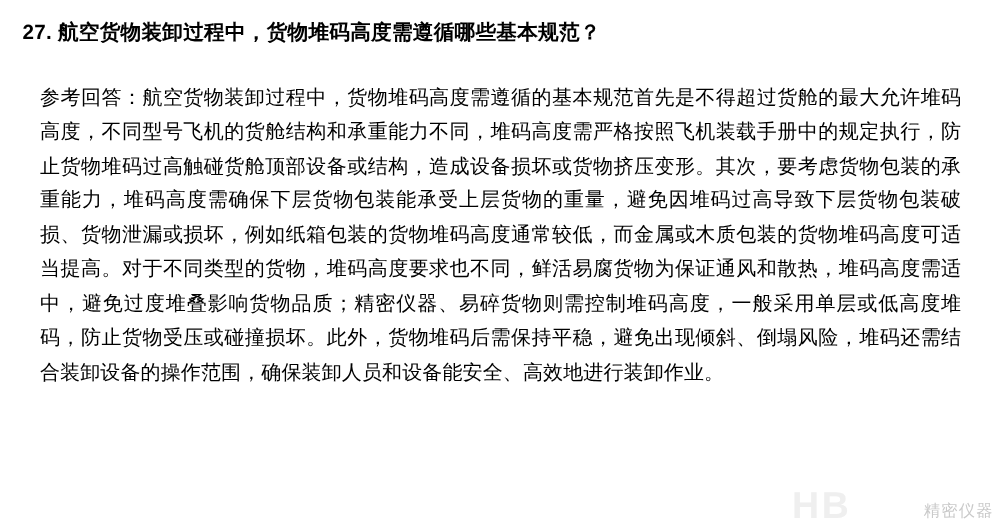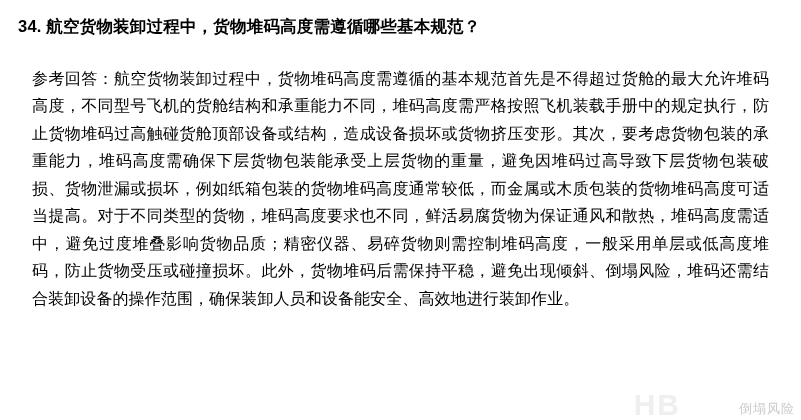--- a/index.html
+++ b/index.html
@@ -57,17 +57,17 @@
     color: #efefef;
     letter-spacing: 2px;
     user-select: none;
     white-space: nowrap;
   }
 </style>
 </head>
 <body>
 
 <div class="page">
-  <div class="question">34. 航空货物装卸过程中，货物堆码高度需遵循哪些基本规范？</div>
+  <div class="question">27. 航空货物装卸过程中，货物堆码高度需遵循哪些基本规范？</div>
   <div class="answer">参考回答：航空货物装卸过程中，货物堆码高度需遵循的基本规范首先是不得超过货舱的最大允许堆码高度，不同型号飞机的货舱结构和承重能力不同，堆码高度需严格按照飞机装载手册中的规定执行，防止货物堆码过高触碰货舱顶部设备或结构，造成设备损坏或货物挤压变形。其次，要考虑货物包装的承重能力，堆码高度需确保下层货物包装能承受上层货物的重量，避免因堆码过高导致下层货物包装破损、货物泄漏或损坏，例如纸箱包装的货物堆码高度通常较低，而金属或木质包装的货物堆码高度可适当提高。对于不同类型的货物，堆码高度要求也不同，鲜活易腐货物为保证通风和散热，堆码高度需适中，避免过度堆叠影响货物品质；精密仪器、易碎货物则需控制堆码高度，一般采用单层或低高度堆码，防止货物受压或碰撞损坏。此外，货物堆码后需保持平稳，避免出现倾斜、倒塌风险，堆码还需结合装卸设备的操作范围，确保装卸人员和设备能安全、高效地进行装卸作业。</div>
   <div class="watermark-ghost">HB</div>
-  <div class="watermark">倒塌风险</div>
+  <div class="watermark">精密仪器</div>
 </div>
 
 </body></html>

